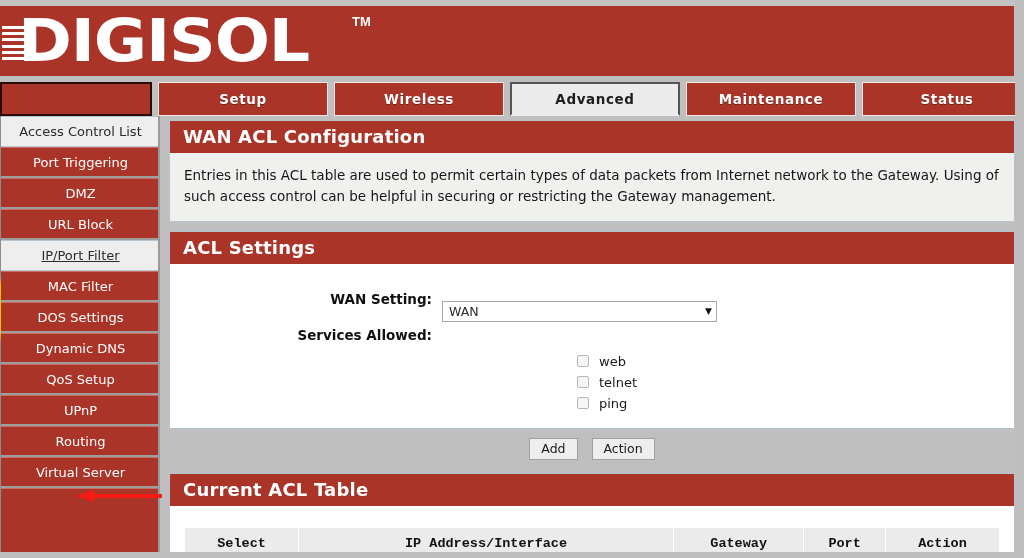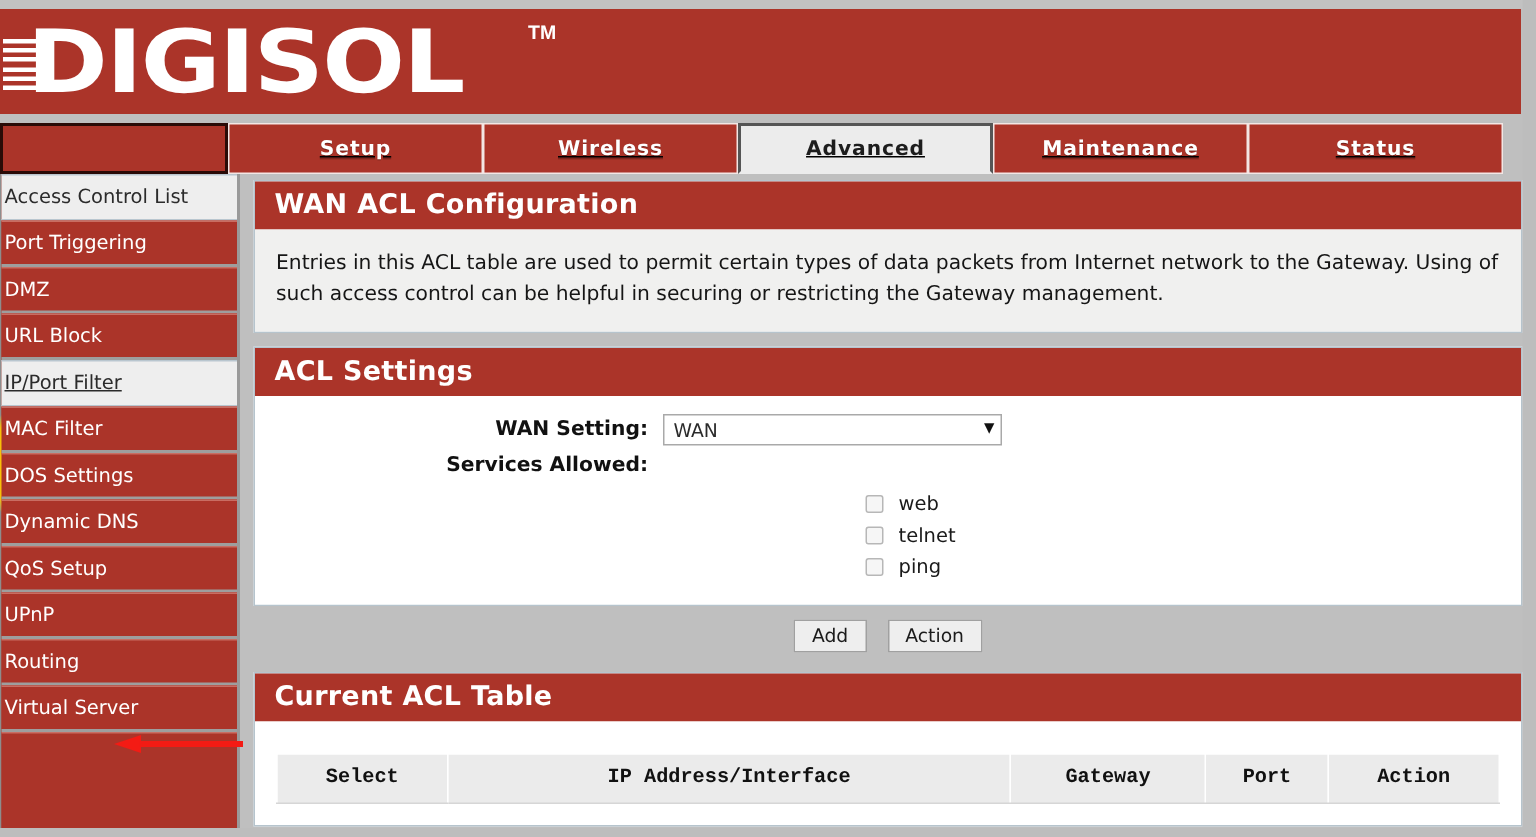--- a/index.html
+++ b/index.html
@@ -70,21 +70,21 @@
     top: 8px;
   }
 
   
   .tabbar {
     position: absolute;
     left: 0; top: 82px;
     width: 1024px; height: 34px;
     display: flex;
     align-items: stretch;
-    text-decoration: underline;
+    gap: 6px;
   }
   .tab {
     background: #ab3429;
     color: #ffffff;
     font-size: 13.5px;
     font-weight: bold;
     letter-spacing: 0.6px;
     display: flex;
     align-items: center;
     justify-content: center;
@@ -132,20 +132,21 @@
     color: #ffffff;
     font-size: 13px;
     background: #ab3429;
     border-bottom: 2px solid #9e9e9e;
     border-top: 1px solid #c96d62;
     font-family: "DejaVu Sans", sans-serif;
     white-space: nowrap;
     overflow: hidden;
     position: relative;
     z-index: 2;
+    justify-content: center;
   }
   .side-item.selected {
     background: #eeeeee;
     color: #2b2b2b;
     border-top: 1px solid #b9c6cf;
     border-bottom: 1px solid #b9c6cf;
   }
   .side-item.link-style span.lbl {
     text-decoration: underline;
   }
@@ -217,31 +218,32 @@
   .form-label {
     width: 258px;
     text-align: right;
     padding-right: 10px;
     font-weight: bold;
     font-size: 13.5px;
     color: #111111;
     font-family: "DejaVu Sans", sans-serif;
   }
   .select-box {
-    width: 226px;
+    width: 275px;
     height: 21px;
     border: 1px solid #a9a9a9;
     background: #ffffff;
     display: flex;
     align-items: center;
     padding: 0 4px 0 6px;
     font-size: 12.5px;
     color: #2b2b2b;
     justify-content: space-between;
     font-family: "DejaVu Sans", sans-serif;
+    margin-top: 25px;
   }
   .caret { font-size: 9px; color: #111111; }
 
   .svc-list {
     margin-top: 5px;
     margin-left: 393px;
   }
   .svc-item {
     display: flex;
     align-items: center;

